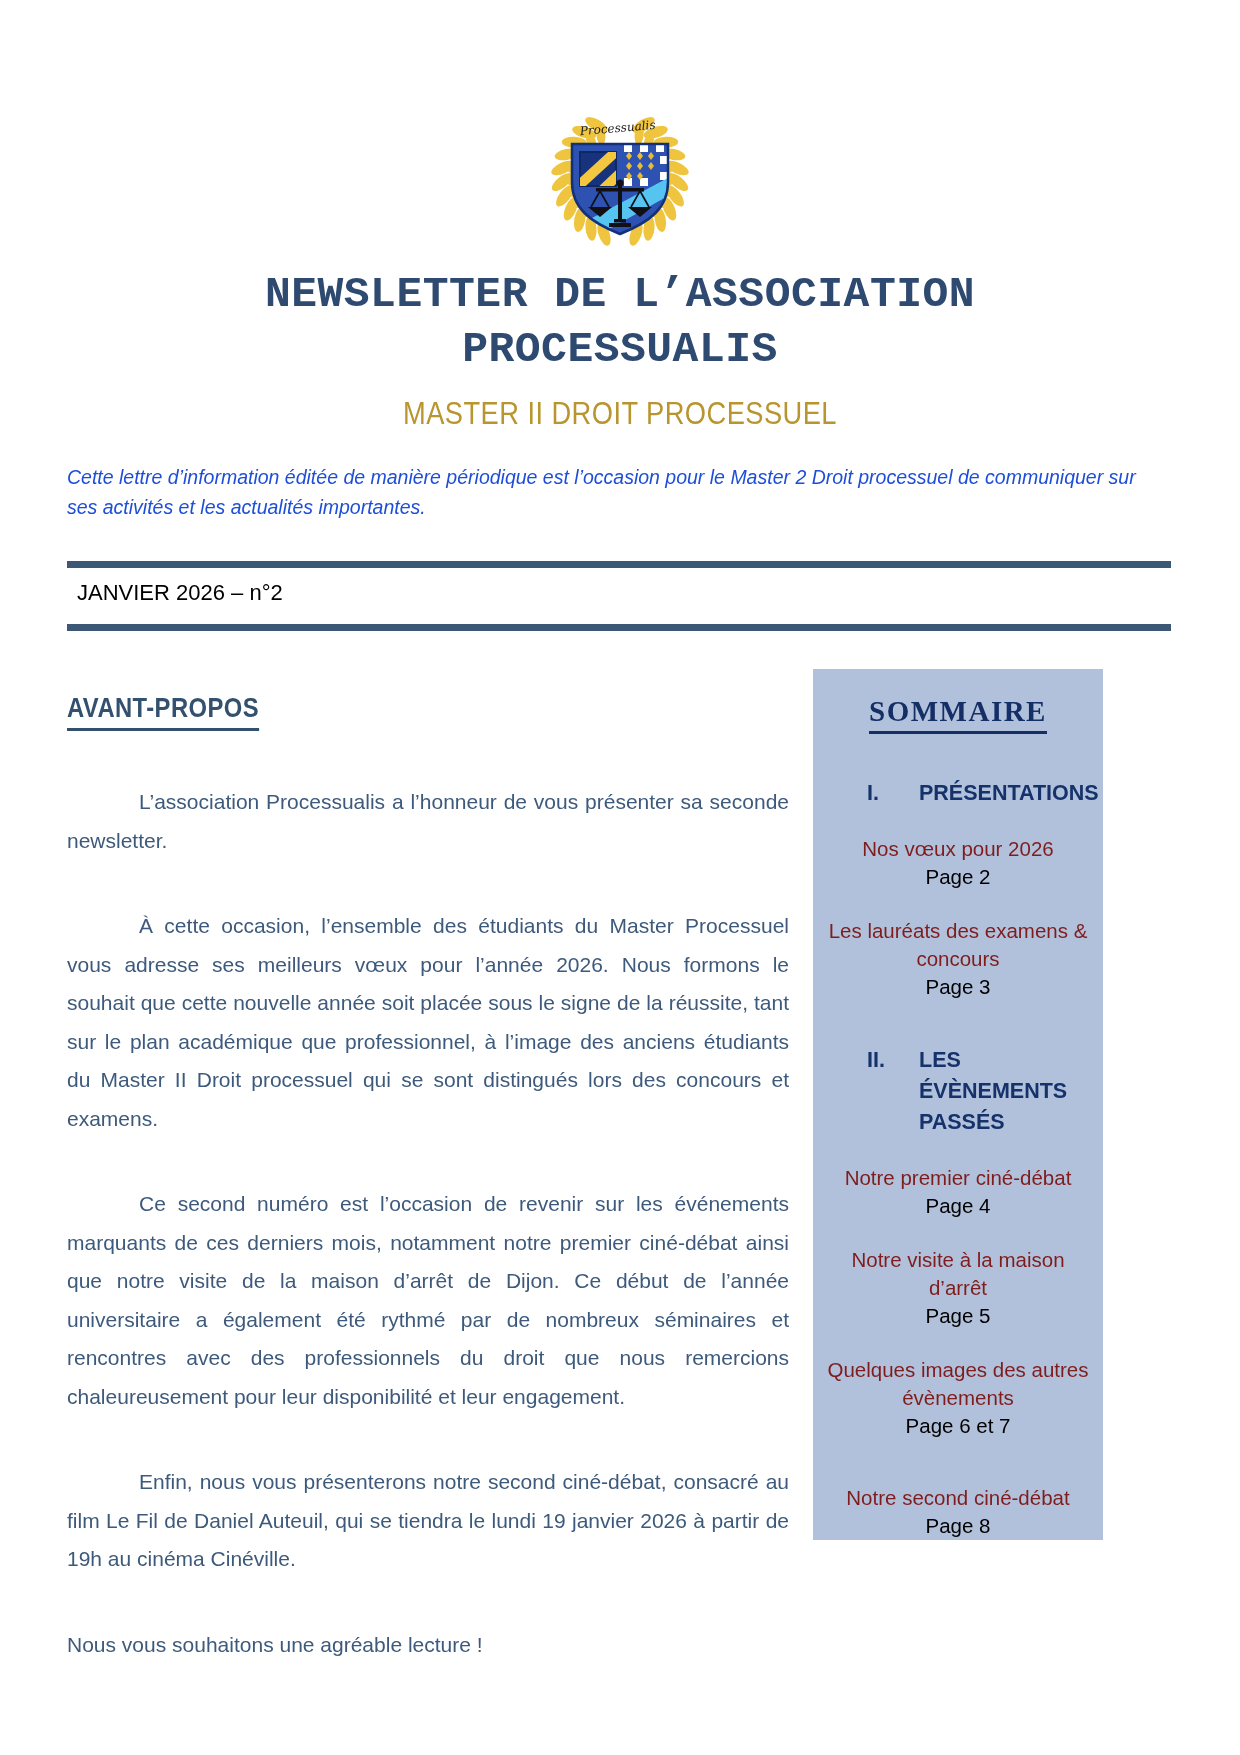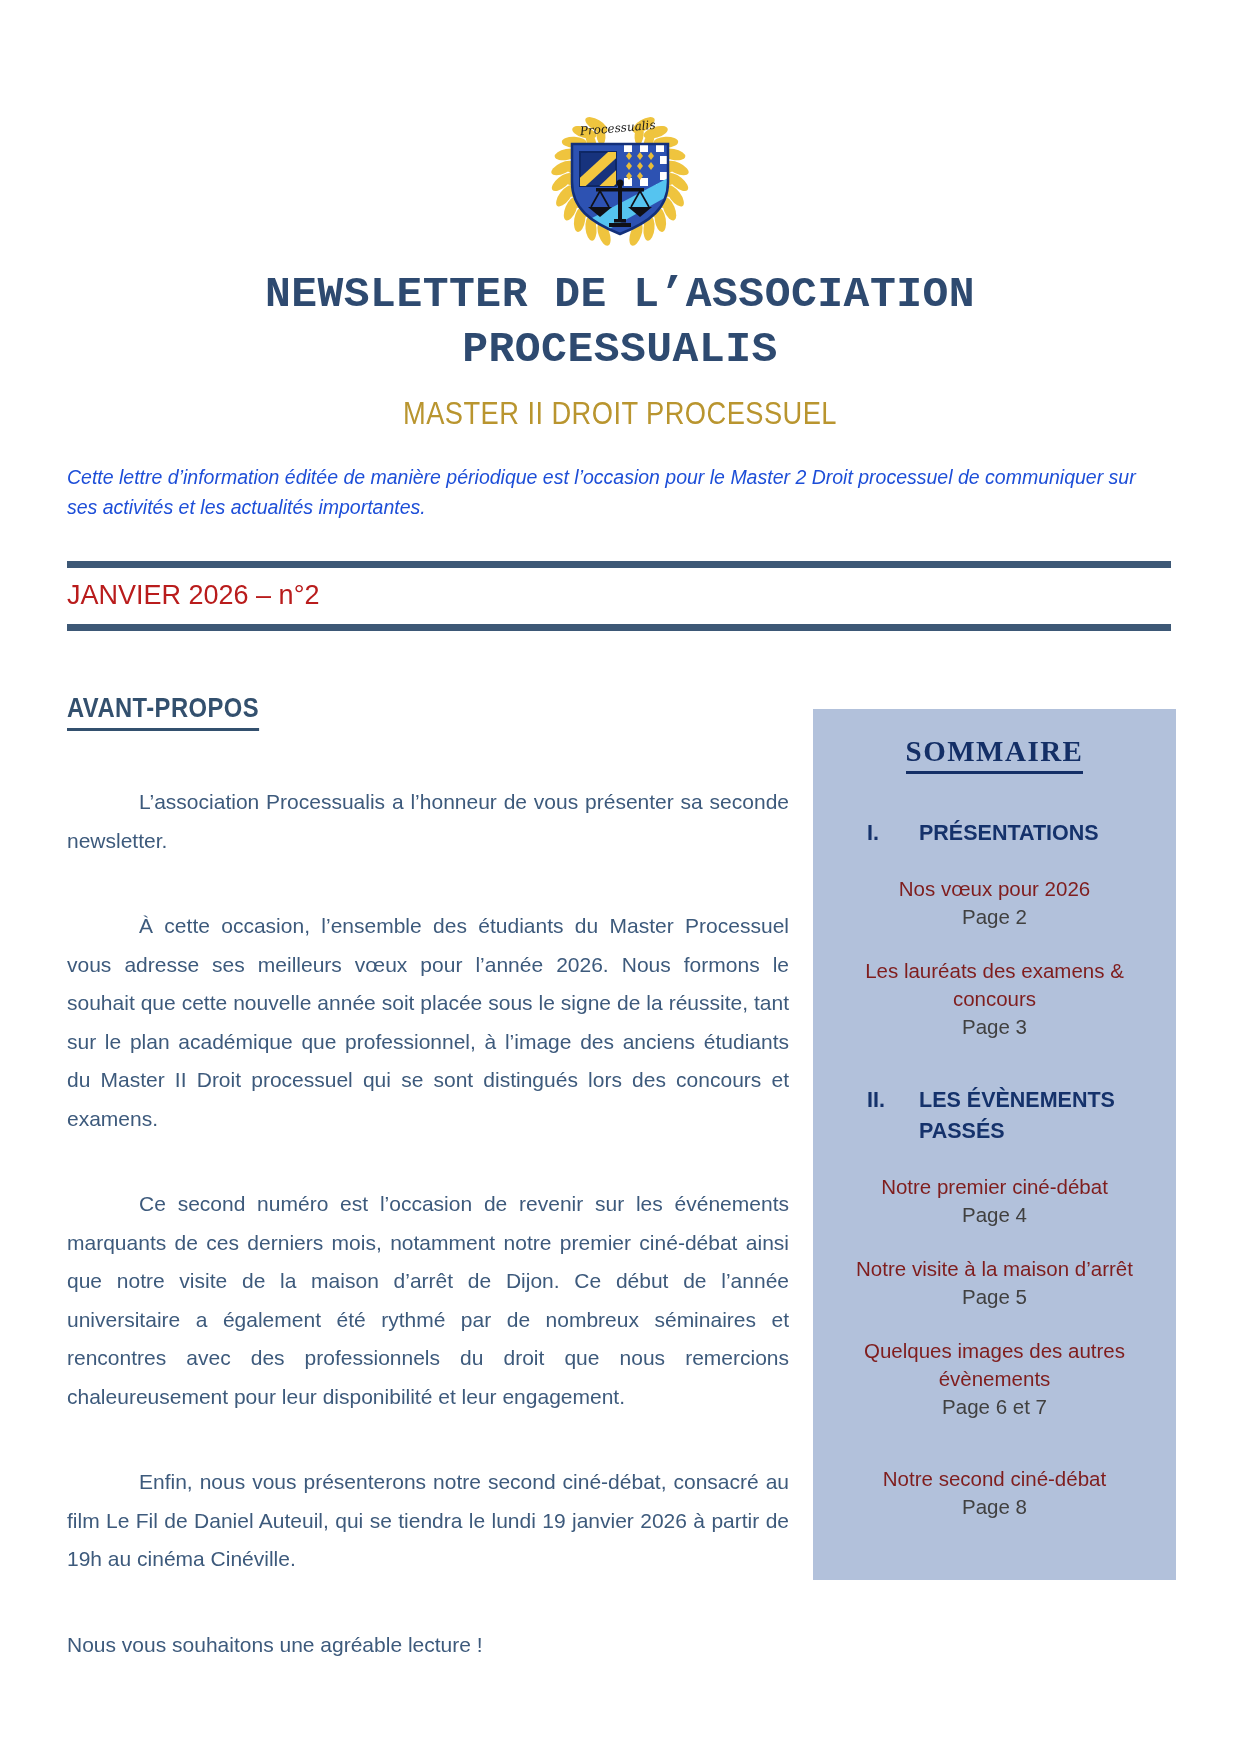--- a/index.html
+++ b/index.html
@@ -24,61 +24,60 @@
   }
   .intro {
     position:absolute; top:442px; left:67px; width:1104px;
     font-style:italic; font-size:19.5px; line-height:30px; color:#1d4ed8;
     text-align:left;
   }
   .rule { position:absolute; left:67px; width:1104px; height:7px; background:#3D5876; }
   .rule-1 { top:561px; }
   .rule-2 { top:624px; }
   .issue-line {
-    position:absolute; top:580px; left:67px;
-    font-size:27px; color:#b91c1c;
+    position:absolute; top:580px; left:77px;
+    font-size:22px; color:#000000;
   }
 
   
   .left-col { position:absolute; top:692px; left:67px; width:722px; }
   .section-heading {
     display:inline-block; font-size:28px; font-weight:bold; color:#33506E;
     transform:scaleX(0.85); transform-origin:left center;
     border-bottom:3px solid #33506E; padding-bottom:4px;
     margin:0 0 40px 0; letter-spacing:0.5px;
   }
   .body-par {
     font-size:21px; line-height:38.5px; color:#3D5A7C;
     text-align:justify; text-indent:72px; margin:12px 0 47px 0;
   }
   .body-par.no-indent { text-indent:0; text-align:left; margin-bottom:0; }
 
   
   .toc {
-    position:absolute; top:669px; left:813px; width:363px; height:871px;
+    position:absolute; top:669px; left:813px; width:290px; height:871px;
     background:#B2C1DB; box-sizing:border-box; padding:26px 12px 20px 12px;
     text-align:center;
-    margin-top:40px;
   }
   .toc-title {
     display:inline-block; margin:0 auto;
     font-family:"Liberation Serif", serif; font-weight:bold; font-size:29px;
     color:#142F66; letter-spacing:1.5px;
     border-bottom:3px solid #142F66; padding-bottom:3px;
   }
   .toc-section { margin-top:44px; }
   .toc-heading {
     display:flex; text-align:left; padding-left:42px;
     font-size:21.5px; font-weight:bold; color:#15326B; line-height:31px;
   }
   .toc-heading .num { width:52px; flex:none; }
   .toc-heading .ht  { width:214px; }
   .toc-entry { margin-top:26px; }
   .toc-entry .lbl { font-size:20.5px; color:#7f1d1d; line-height:28px; }
-  .toc-entry .pg  { font-size:20.5px; color:#404040; line-height:28px; }
+  .toc-entry .pg  { font-size:20.5px; color:#000000; line-height:28px; }
 </style>
 </head>
 <body>
 
 <div class="page">
 
   <div class="logo">
     <svg viewBox="0 0 240 160" width="250" height="160">
       <defs>
         <g id="lfR" fill="#EFC43E">

